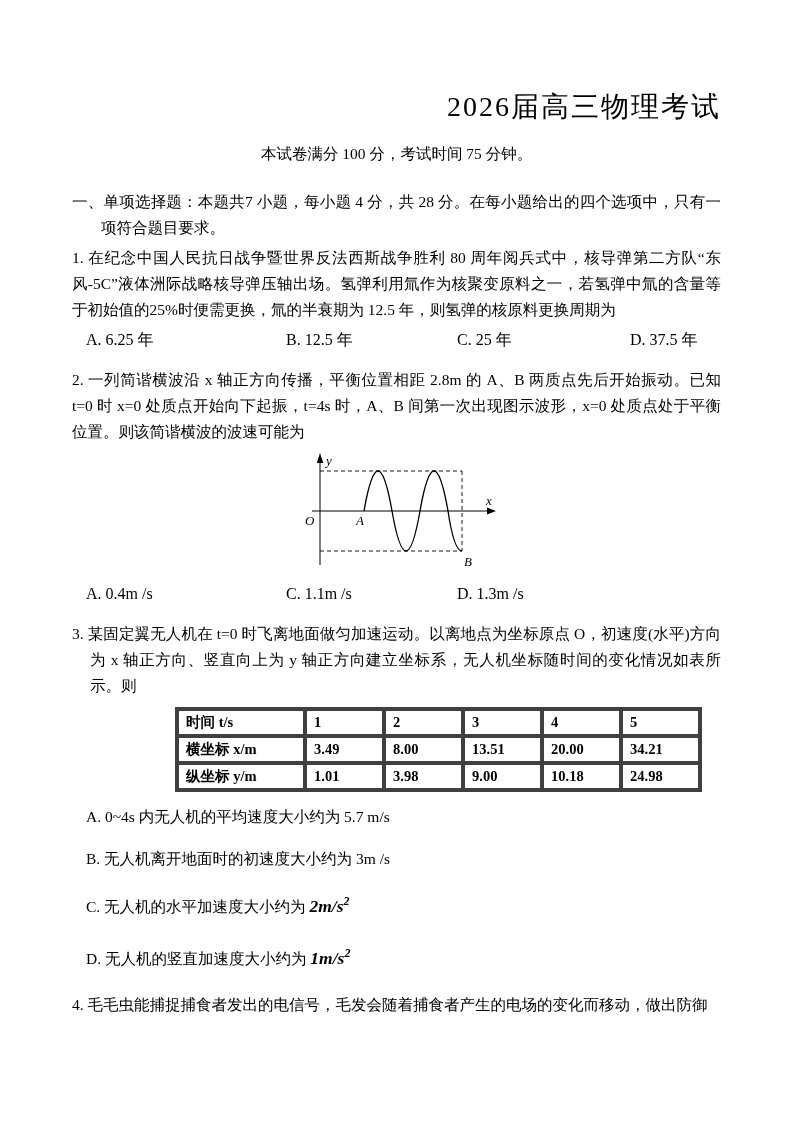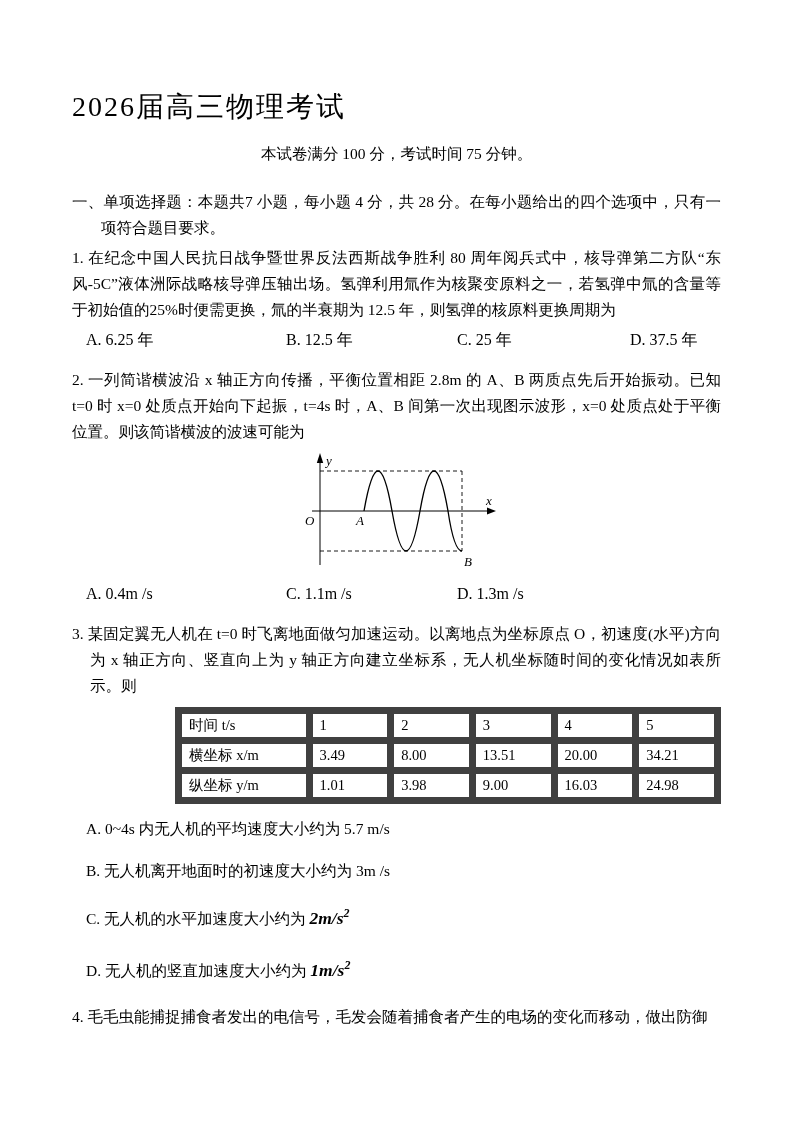--- a/index.html
+++ b/index.html
@@ -15,21 +15,21 @@
     font-family: "Liberation Serif", "DejaVu Serif", serif;
   }
   .page {
     box-sizing: border-box;
     width: 793px;
     height: 1122px;
     padding: 88px 72px 0 72px;
   }
   .title {
     margin: 0 0 18px 0;
-    text-align: left;
+    text-align: right;
     font-size: 28px;
     font-weight: 400;
     letter-spacing: 2px;
   }
   .subtitle {
     text-align: center;
     font-size: 15.5px;
     margin-bottom: 24px;
     font-family: Liberation Serif, serif;
   }
@@ -58,24 +58,25 @@
   }
   .figure {
     margin: 6px 0 2px 228px;
   }
   .q3-table {
     border-collapse: collapse;
     margin: 8px 0 10px 103px;
     font-size: 14.5px;
   }
   .q3-table td {
-    border: 7px solid #404040;
+    border: 4px solid #404040;
     padding: 2px 7px;
     height: 19px;
     white-space: nowrap;
+    font-weight: bold;
   }
   .q3-table td.c0 { width: 110px; }
   .q3-table td.cn { width: 61px; }
   .opt-line {
     padding-left: 14px;
     font-size: 15.5px;
     line-height: 30px;
     margin-bottom: 12px;
   }
   .opt-gap {
@@ -166,21 +167,21 @@
         <td class="cn">8.00</td>
         <td class="cn">13.51</td>
         <td class="cn">20.00</td>
         <td class="cn">34.21</td>
       </tr>
       <tr>
         <td class="c0">纵坐标 y/m</td>
         <td class="cn">1.01</td>
         <td class="cn">3.98</td>
         <td class="cn">9.00</td>
-        <td class="cn">16.03</td>
+        <td class="cn">10.18</td>
         <td class="cn">24.98</td>
       </tr>
     </tbody>
   </table>
 
   <div class="opt-line">A. 0~4s 内无人机的平均速度大小约为 5.7 m/s</div>
   <div class="opt-line">B. 无人机离开地面时的初速度大小约为 3m /s</div>
   <div class="opt-line opt-gap">
     <span>C. 无人机的水平加速度大小约为 </span><span class="math"><span>2m/s</span><sup>2</sup></span>
   </div>

